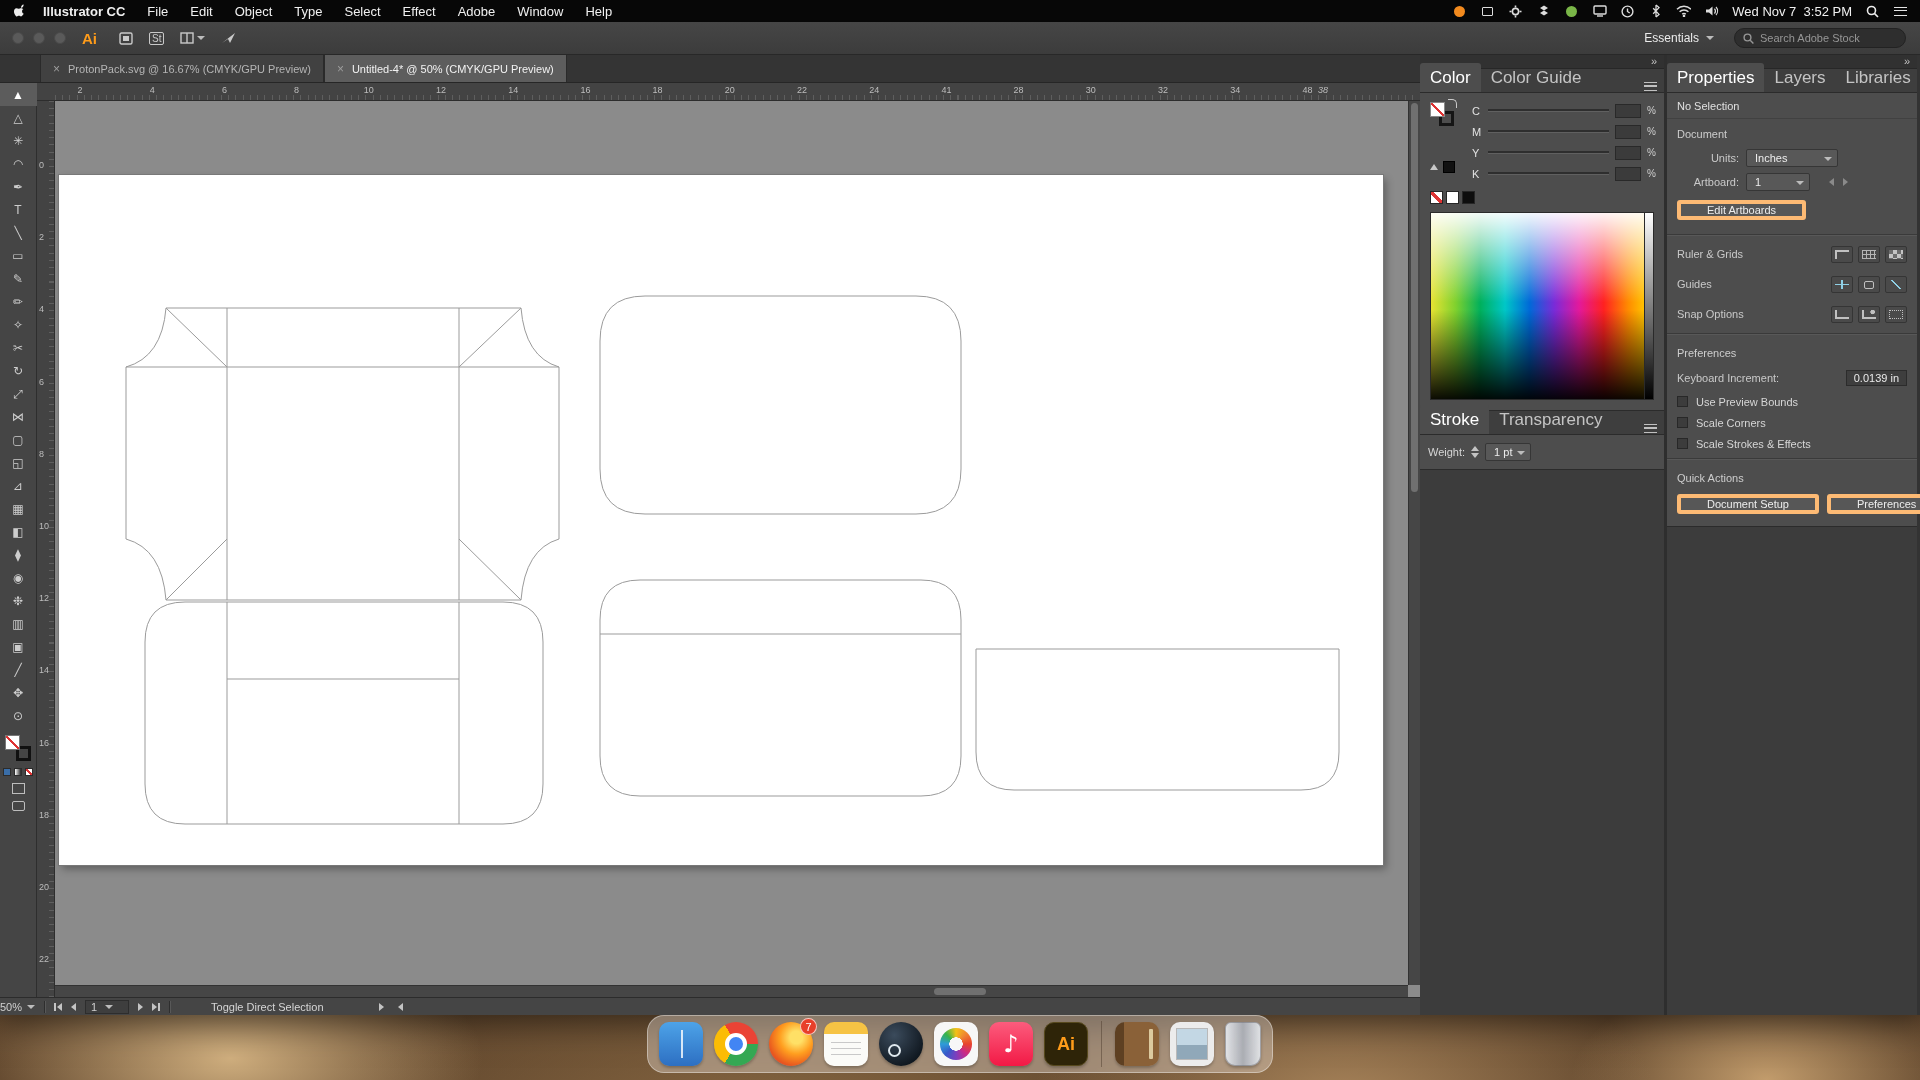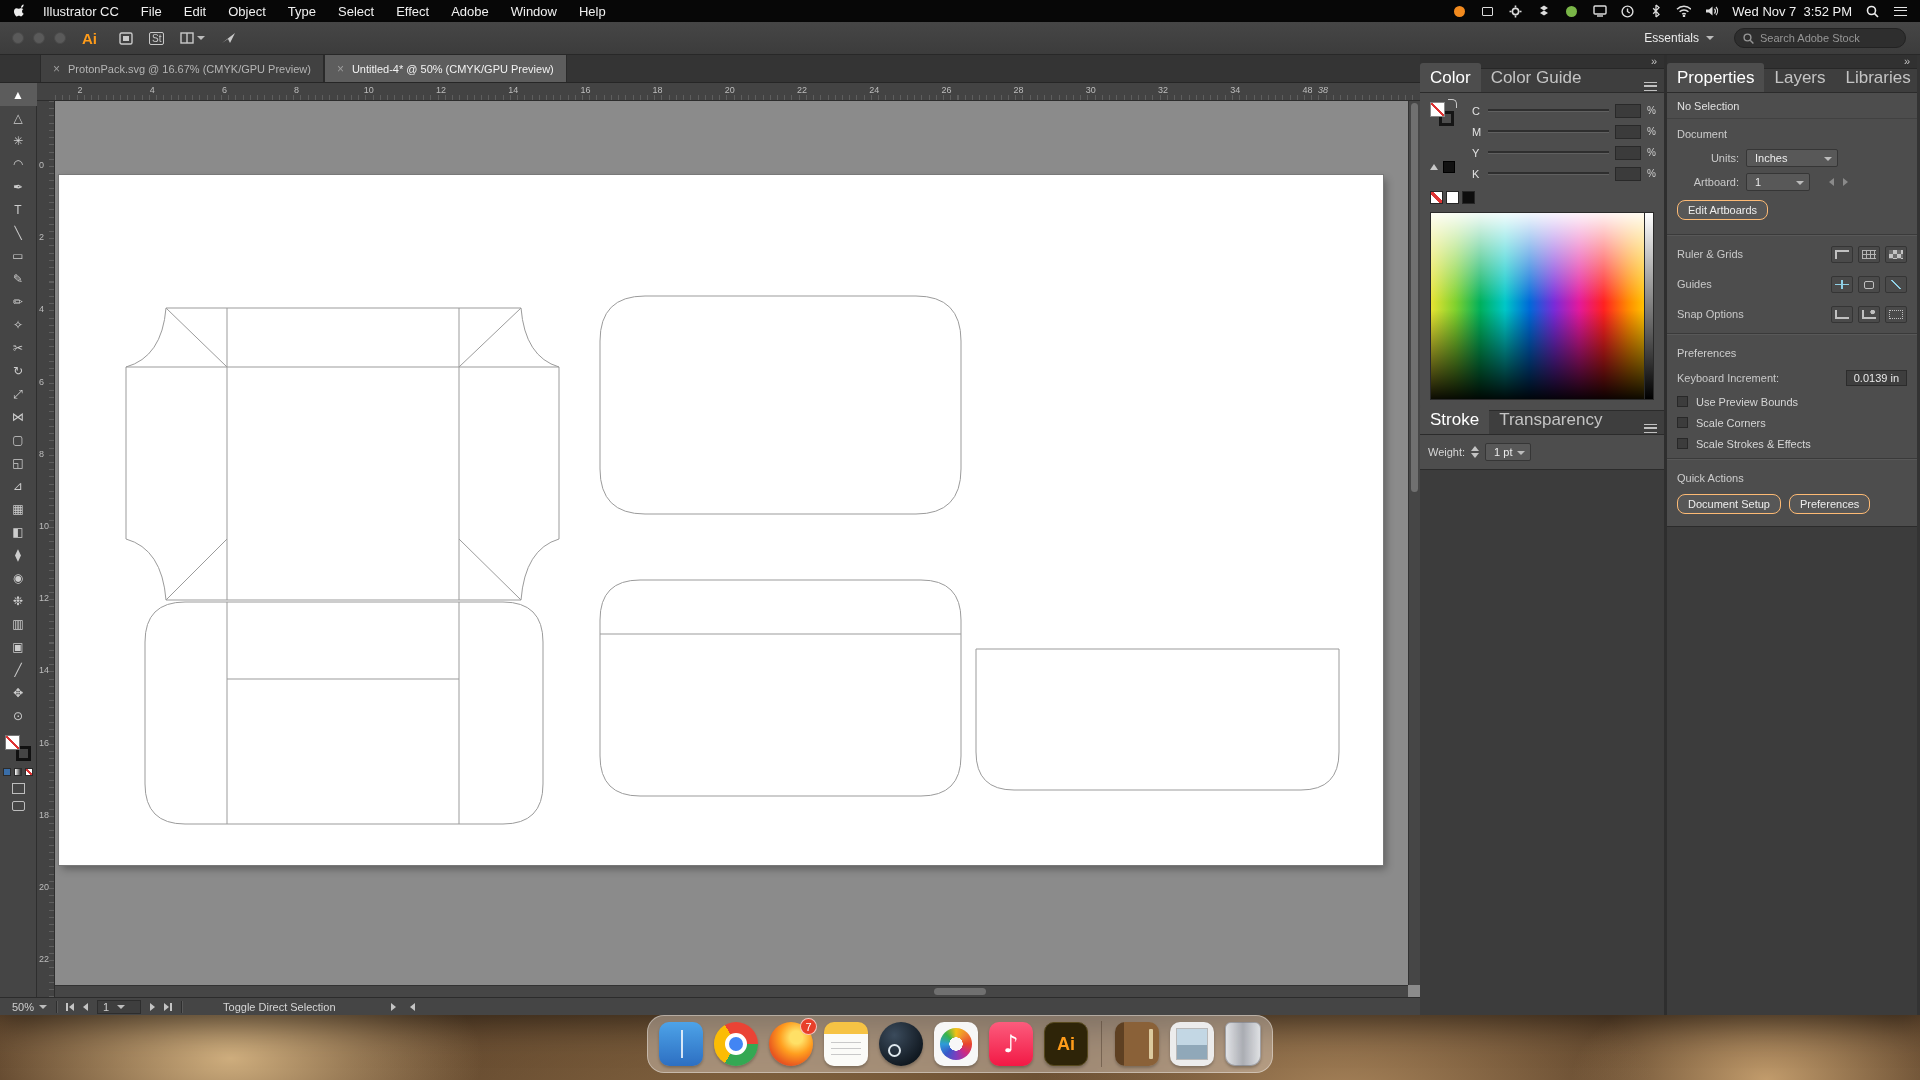--- a/index.html
+++ b/index.html
@@ -13,21 +13,21 @@
       radial-gradient(ellipse 520px 260px at 70% 102%, #a8845a 0%, rgba(168,132,90,0) 60%),
       radial-gradient(ellipse 650px 300px at 40% 106%, #8a6a44 0%, rgba(138,106,68,0) 70%),
       radial-gradient(ellipse 300px 160px at 92% 100%, #c29c6c 0%, rgba(194,156,108,0) 65%),
       linear-gradient(180deg,#7d5f3e,#5f452c);}
 
   .window{position:absolute;left:0;top:0;width:1920px;height:1015px;background:#3b3b3b;box-shadow:0 8px 30px rgba(0,0,0,.5)}
 
   
   .menu-bar{position:absolute;left:0;top:0;right:0;height:22px;background:#070707;color:#f0f0f0;display:flex;align-items:center;font-size:13px}
   .apple-wrap{margin:0 16px 0 14px;display:flex}
-  .app-name{font-weight:normal;margin-right:22px}
+  .app-name{font-weight:bold;margin-right:22px}
   .menus{display:flex}
   .menu-item{margin-right:22px;cursor:default}
   .menu-status{margin-left:auto;display:flex;align-items:center;gap:13px;padding-right:12px}
   .mbi{display:flex;align-items:center;justify-content:center;width:15px;height:16px}
   .mb-dot{width:11px;height:11px;border-radius:50%;display:inline-block}
   .mb-sq{width:11px;height:9px;border:1.5px solid #ddd;display:inline-block;border-radius:1px}
   .clock{white-space:pre}
   .burger{width:13px;height:9px;border-top:1.5px solid #e4e4e4;border-bottom:1.5px solid #e4e4e4;position:relative;display:inline-block}
   .burger::after{content:"";position:absolute;left:0;right:0;top:2.4px;height:1.5px;background:#e4e4e4}
 
@@ -80,21 +80,21 @@
   .viewport{position:absolute;left:55px;top:46px;right:0;bottom:18px;background:#8b8b8b;overflow:hidden}
   .artboard{position:absolute;left:4px;top:74px;width:1324px;height:690px;background:#fff;
     box-shadow:0 0 0 1px #787878,3px 4px 8px rgba(0,0,0,.32)}
   .artboard svg{display:block;width:100%;height:100%}
 
   .vscroll{position:absolute;right:0;top:0;bottom:12px;width:12px;background:#464646;border-left:1px solid #323232}
   .vscroll .thumb{position:absolute;left:2px;right:2px;top:2px;height:44%;background:#707070;border-radius:5px}
   .hscroll{position:absolute;left:0;right:12px;bottom:0;height:12px;background:#464646;border-top:1px solid #323232}
   .hscroll .thumb{position:absolute;top:2px;bottom:2px;left:65%;width:52px;background:#707070;border-radius:5px}
 
-  .status-bar{position:absolute;left:0;right:0;bottom:0;height:18px;background:#454545;border-top:1px solid #2c2c2c;display:flex;align-items:center;color:#cfcfcf;font-size:11px;padding-left:12px;gap:9px}
+  .status-bar{position:absolute;left:0;right:0;bottom:0;height:18px;background:#454545;border-top:1px solid #2c2c2c;display:flex;align-items:center;color:#cfcfcf;font-size:11px;gap:9px}
   .sb-zoom{display:flex;align-items:center;gap:5px}
   .sb-sep{width:1px;height:12px;background:#2e2e2e;box-shadow:1px 0 0 #585858}
   .tri-l{width:0;height:0;border-top:4px solid transparent;border-bottom:4px solid transparent;border-right:5px solid #c4c4c4;display:inline-block}
   .tri-r{width:0;height:0;border-top:4px solid transparent;border-bottom:4px solid transparent;border-left:5px solid #c4c4c4;display:inline-block}
   .sb-bar{width:2px;height:8px;background:#c4c4c4;display:inline-block}
   .sb-nav{display:flex;align-items:center;gap:1px}
   .ab-box{border:1px solid #2d2d2d;background:#3e3e3e;height:14px;display:flex;align-items:center;gap:8px;padding:0 5px;min-width:44px}
   .sb-hint{margin-left:32px;color:#d6d6d6}
   .sb-flyout{margin-left:46px;display:flex;gap:14px;align-items:center}
 
@@ -155,21 +155,21 @@
   .p-noselect{height:26px;border-bottom:1px solid #414141;color:#e0e0e0}
   .p-title{padding:9px 10px 6px;font-size:11px;color:#cdcdcd}
   .lbl{color:#c9c9c9}
   .units-row{height:24px;gap:7px}
   .units-row .lbl{width:62px;text-align:right}
   .sel-units{width:92px}
   .sel-artboard{width:64px}
   .ab-arrows{display:flex;gap:9px;margin-left:12px;align-items:center}
   .tri-dis-l{width:0;height:0;border-top:4px solid transparent;border-bottom:4px solid transparent;border-right:5px solid #8a8a8a}
   .tri-dis-r{width:0;height:0;border-top:4px solid transparent;border-bottom:4px solid transparent;border-left:5px solid #8a8a8a}
-  .btn{background:#575757;border:1px solid #fdba74;border-radius:8px;font-size:11px;color:#ededed;height:20px;display:inline-flex;align-items:center;padding:0 10px;white-space:nowrap}
+  .btn{background:#575757;border:4px solid #fdba74;border-radius:3px;font-size:11px;color:#ededed;height:20px;display:inline-flex;align-items:center;padding:0 26px;white-space:nowrap}
   .btn-row{padding:6px 10px 10px}
   .divider{height:1px;background:#3a3a3a;box-shadow:0 1px 0 #585858;margin:4px 0}
   .icon-row{height:30px}
   .igroup{display:flex;gap:5px;margin-left:auto}
   .ic{width:22px;height:17px;background:#4a4a4a;border:1px solid #353535;border-radius:2px;position:relative}
   .ic::after{content:"";position:absolute;inset:3px}
   .ic-rulers::after{border-left:2px solid #c0c0c0;border-top:2px solid #c0c0c0}
   .ic-grid::after{background:repeating-linear-gradient(90deg,#b5b5b5 0 1px,transparent 1px 4px),repeating-linear-gradient(0deg,#b5b5b5 0 1px,transparent 1px 4px)}
   .ic-transp::after{background:conic-gradient(#c4c4c4 25%,#6d6d6d 0 50%,#c4c4c4 0 75%,#6d6d6d 0) 0 0/8px 8px}
   .ic-guides::after{background:linear-gradient(90deg,transparent 44%,#8fd0e6 44% 56%,transparent 56%),linear-gradient(0deg,transparent 44%,#8fd0e6 44% 56%,transparent 56%)}
@@ -412,21 +412,21 @@
             <span class="htick" style="left: 187.4px;">6</span>
             <span class="htick" style="left: 259.6px;">8</span>
             <span class="htick" style="left: 331.8px;">10</span>
             <span class="htick" style="left: 404px;">12</span>
             <span class="htick" style="left: 476.2px;">14</span>
             <span class="htick" style="left: 548.4px;">16</span>
             <span class="htick" style="left: 620.6px;">18</span>
             <span class="htick" style="left: 692.8px;">20</span>
             <span class="htick" style="left: 765px;">22</span>
             <span class="htick" style="left: 837.2px;">24</span>
-            <span class="htick" style="left: 909.4px;">26</span>
+            <span class="htick" style="left: 909.4px;">41</span>
             <span class="htick" style="left: 981.6px;">28</span>
             <span class="htick" style="left: 1053.8px;">30</span>
             <span class="htick" style="left: 1126px;">32</span>
             <span class="htick" style="left: 1198.2px;">34</span>
             <span class="htick" style="left: 1270.4px;">48</span>
             <span class="htick" style="left: 1286px; font-style: italic;">38</span>
           </div>
         <div class="vruler">
             <span class="vtick" style="top: 64px;">0</span>
             <span class="vtick" style="top: 136.2px;">2</span>

